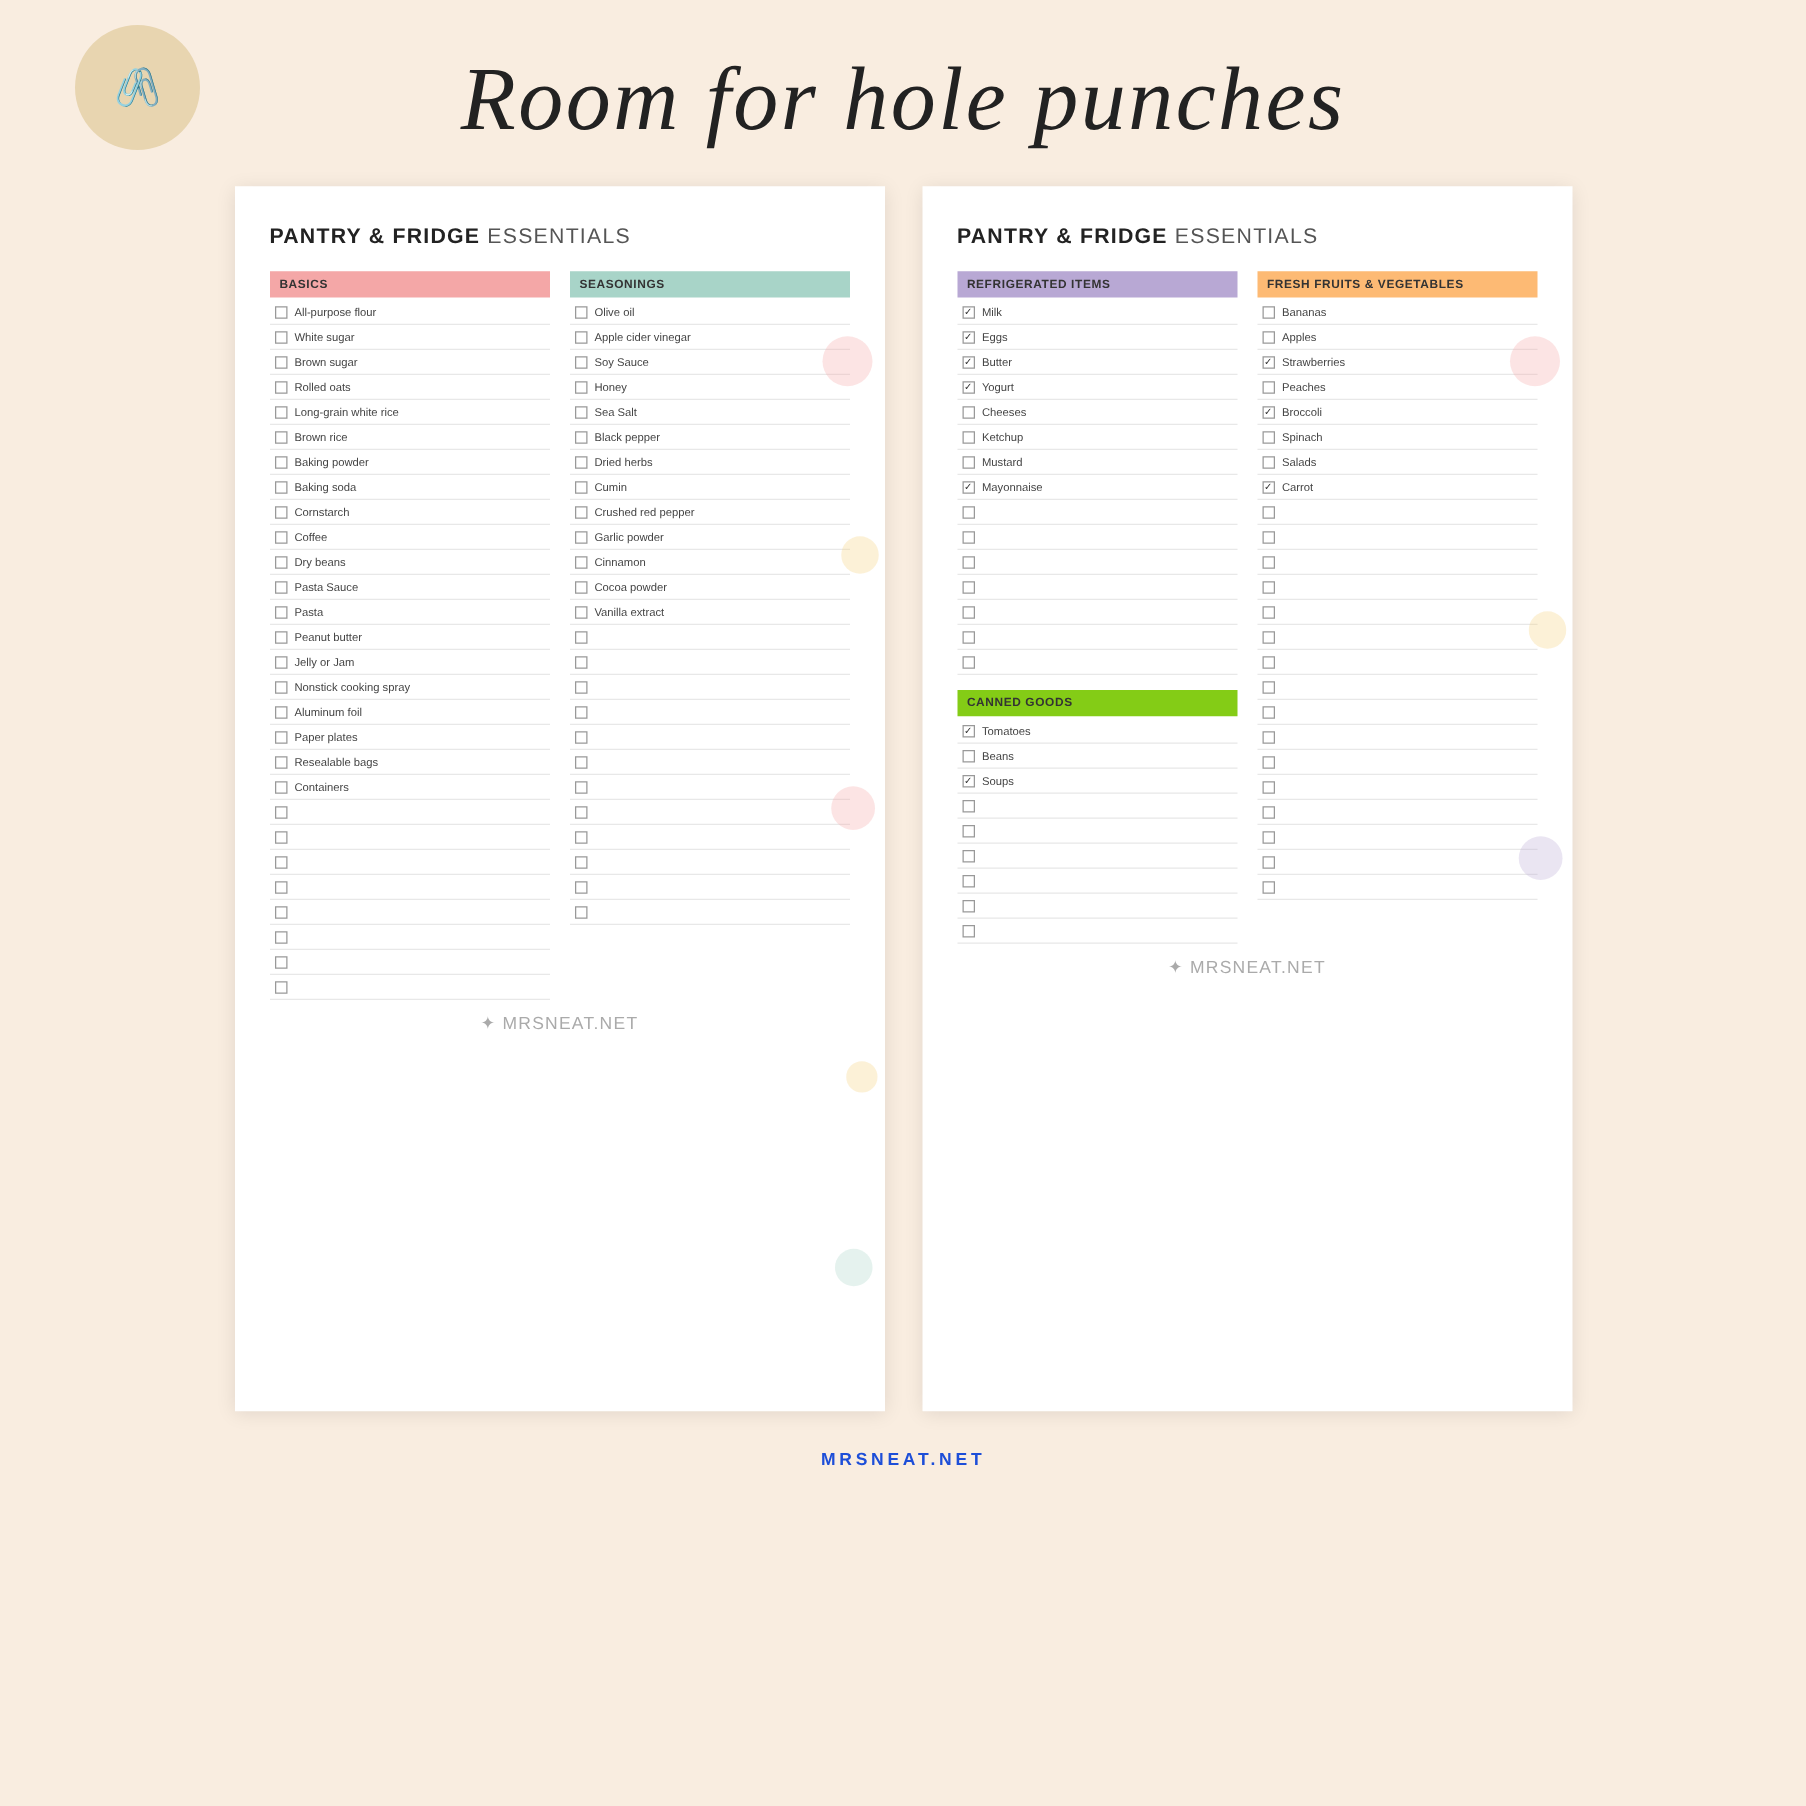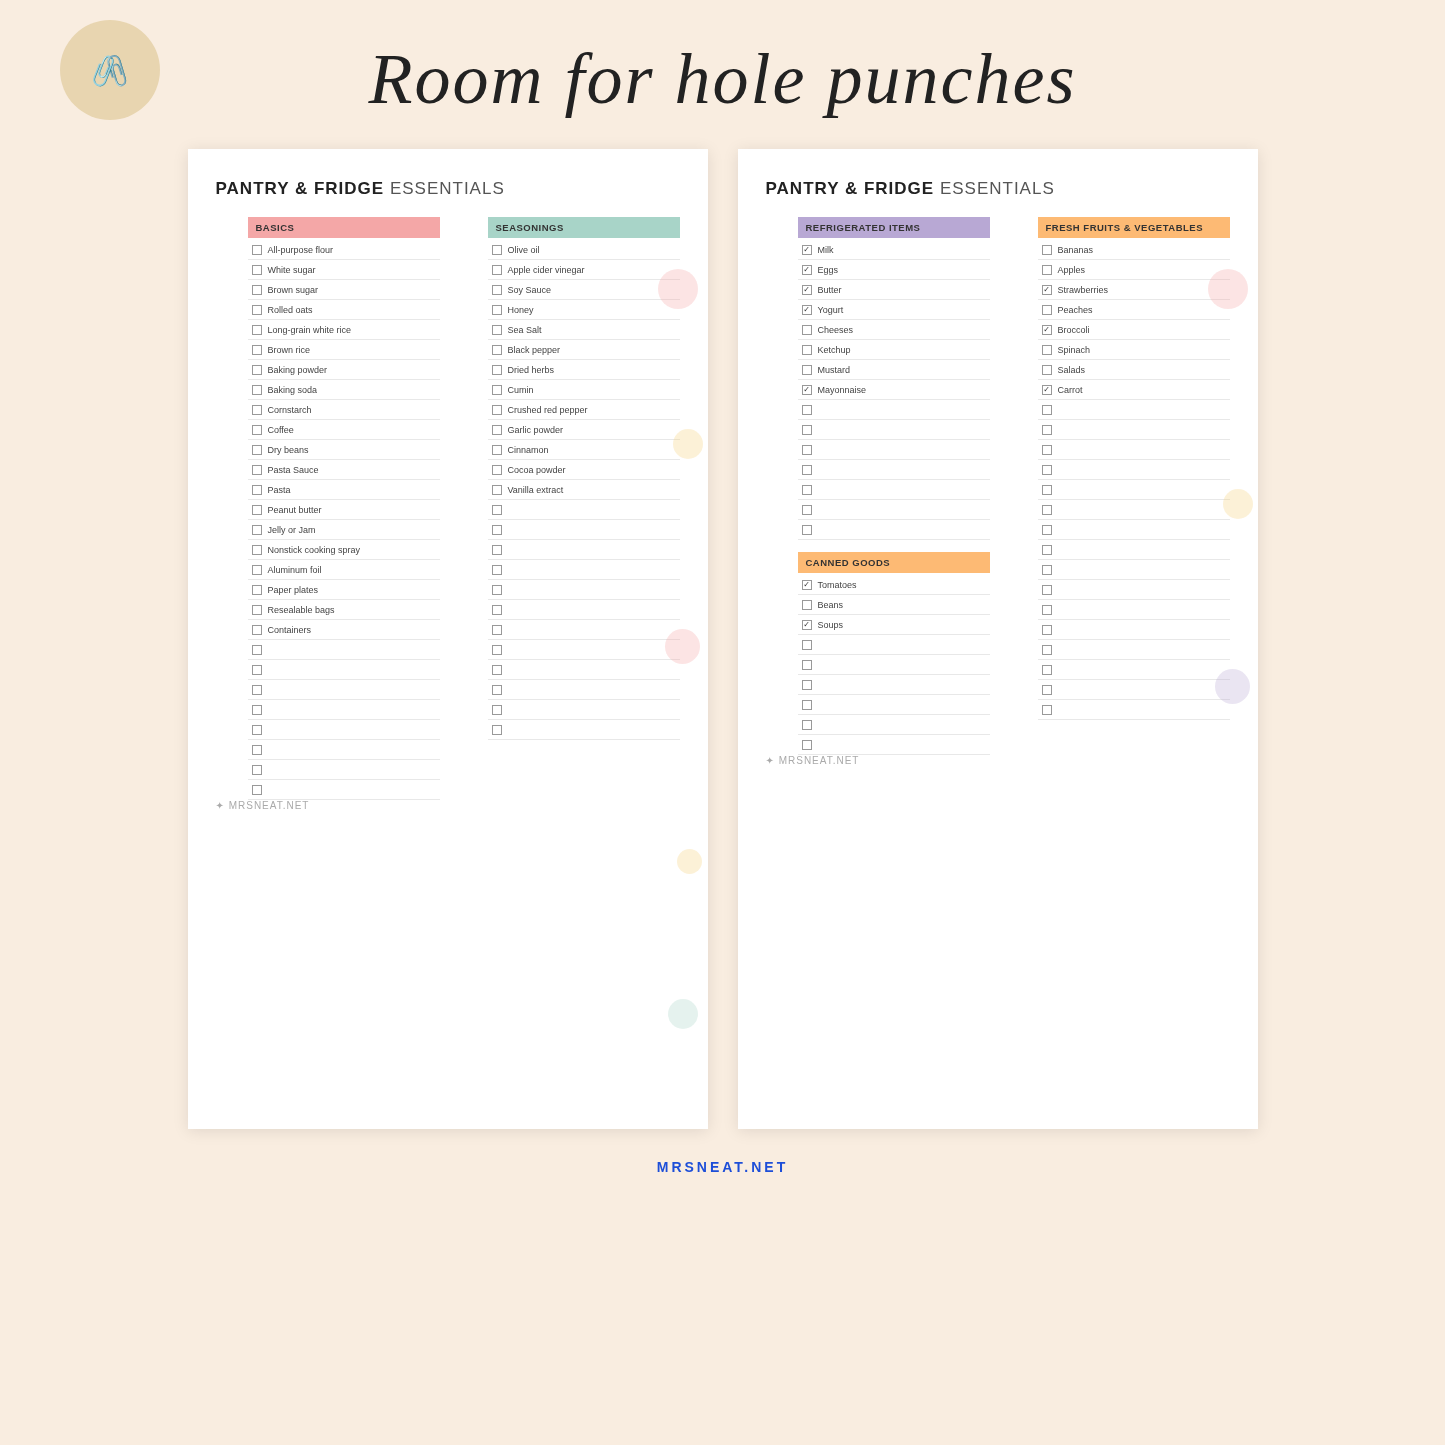--- a/index.html
+++ b/index.html
@@ -85,37 +85,36 @@
       text-transform: uppercase;
     }
 
     .columns {
       display: flex;
       gap: 16px;
     }
 
     .column {
       flex: 1;
-      margin-left: 32px;
     }
 
     .section-header {
       padding: 5px 8px;
       font-size: 9.5px;
       font-weight: 700;
       letter-spacing: 0.5px;
       margin-bottom: 2px;
       color: #333;
     }
 
     .section-header.pink { background-color: #f4a7a7; }
     .section-header.teal { background-color: #a8d4c8; }
     .section-header.purple { background-color: #b8a8d4; }
     .section-header.blue { background-color: #fdba74; }
-    .section-header.yellow { background-color: #fdba74; }
+    .section-header.yellow { background-color: #84cc16; }
 
     .checklist-item {
       display: flex;
       align-items: center;
       padding: 3px 4px;
       border-bottom: 1px solid #e8e8e8;
       min-height: 20px;
     }
 
     .checklist-item .checkbox {
@@ -154,23 +153,24 @@
       border: 1px solid #999;
       margin-right: 6px;
       flex-shrink: 0;
     }
 
     .section-gap {
       height: 12px;
     }
 
     .page-footer {
-      text-align: left;
-      font-size: 10px;
+      text-align: center;
+      font-size: 14px;
       color: #aaa;
+      margin-top: 10px;
       letter-spacing: 1px;
     }
 
     
     .dot {
       position: absolute;
       border-radius: 50%;
       opacity: 0.3;
     }
 

